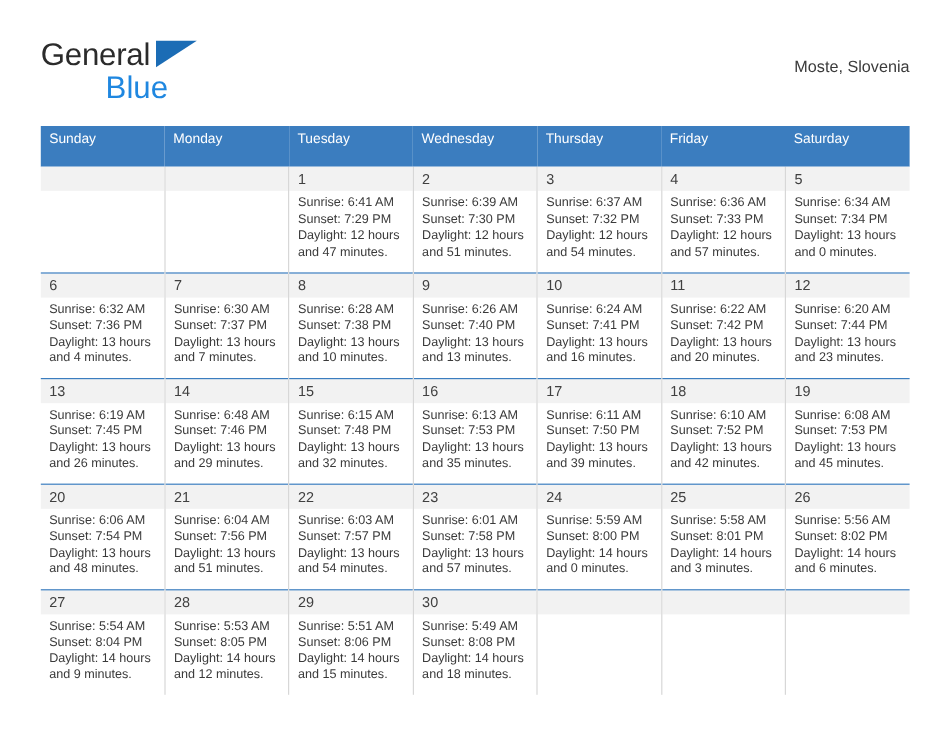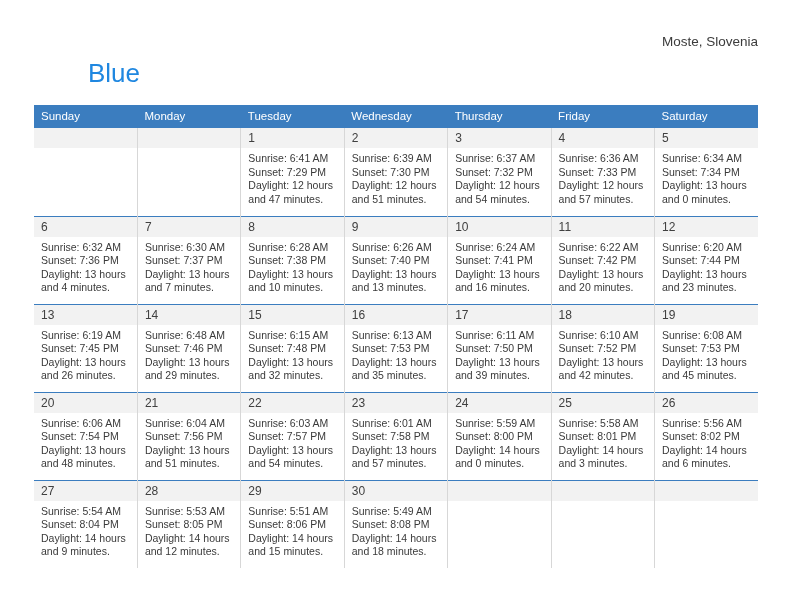--- a/index.html
+++ b/index.html
@@ -79,21 +79,21 @@
   .cal-title {
     font-size: 27px;
     color: #2b2b2b;
     line-height: 34px;
     white-space: nowrap;
   }
   .cal-subtitle {
     font-size: 13.5px;
     color: #3b3b3b;
     line-height: 20px;
-    margin-top: 6px;
+    margin-top: 20px;
     white-space: nowrap;
   }
 
   
   .calendar {
     position: absolute;
     left: 34px;
     top: 105px;
     width: 724px;
   }
@@ -101,21 +101,21 @@
     border-collapse: collapse;
     table-layout: fixed;
     width: 724px;
   }
   table.cal th {
     background: #3b7dbf;
     color: #ffffff;
     font-size: 11.5px;
     font-weight: normal;
     text-align: left;
-    padding: 4px 0 6px 7px;
+    padding: 4px 0 17px 7px;
     height: 13px;
     vertical-align: middle;
     border: none;
   }
   table.cal td {
     vertical-align: top;
     padding: 0;
     border-top: 1px solid #3b7dbf;
     border-left: 1px solid #d7d7d7;
     height: 88px;
@@ -150,20 +150,24 @@
   }
 </style>
 </head>
 <body>
 
 <div class="page">
 
   <div class="header">
 
     <div class="logo">
+      <div class="logo-top">
+        <span class="logo-general">General</span>
+        <span class="logo-triangle"></span>
+      </div>
       <span class="logo-blue">Blue</span>
     </div>
 
     <div class="title-block">
       <div class="cal-subtitle">Moste, Slovenia</div>
     </div>
 
   </div>
 
   <div class="calendar">

